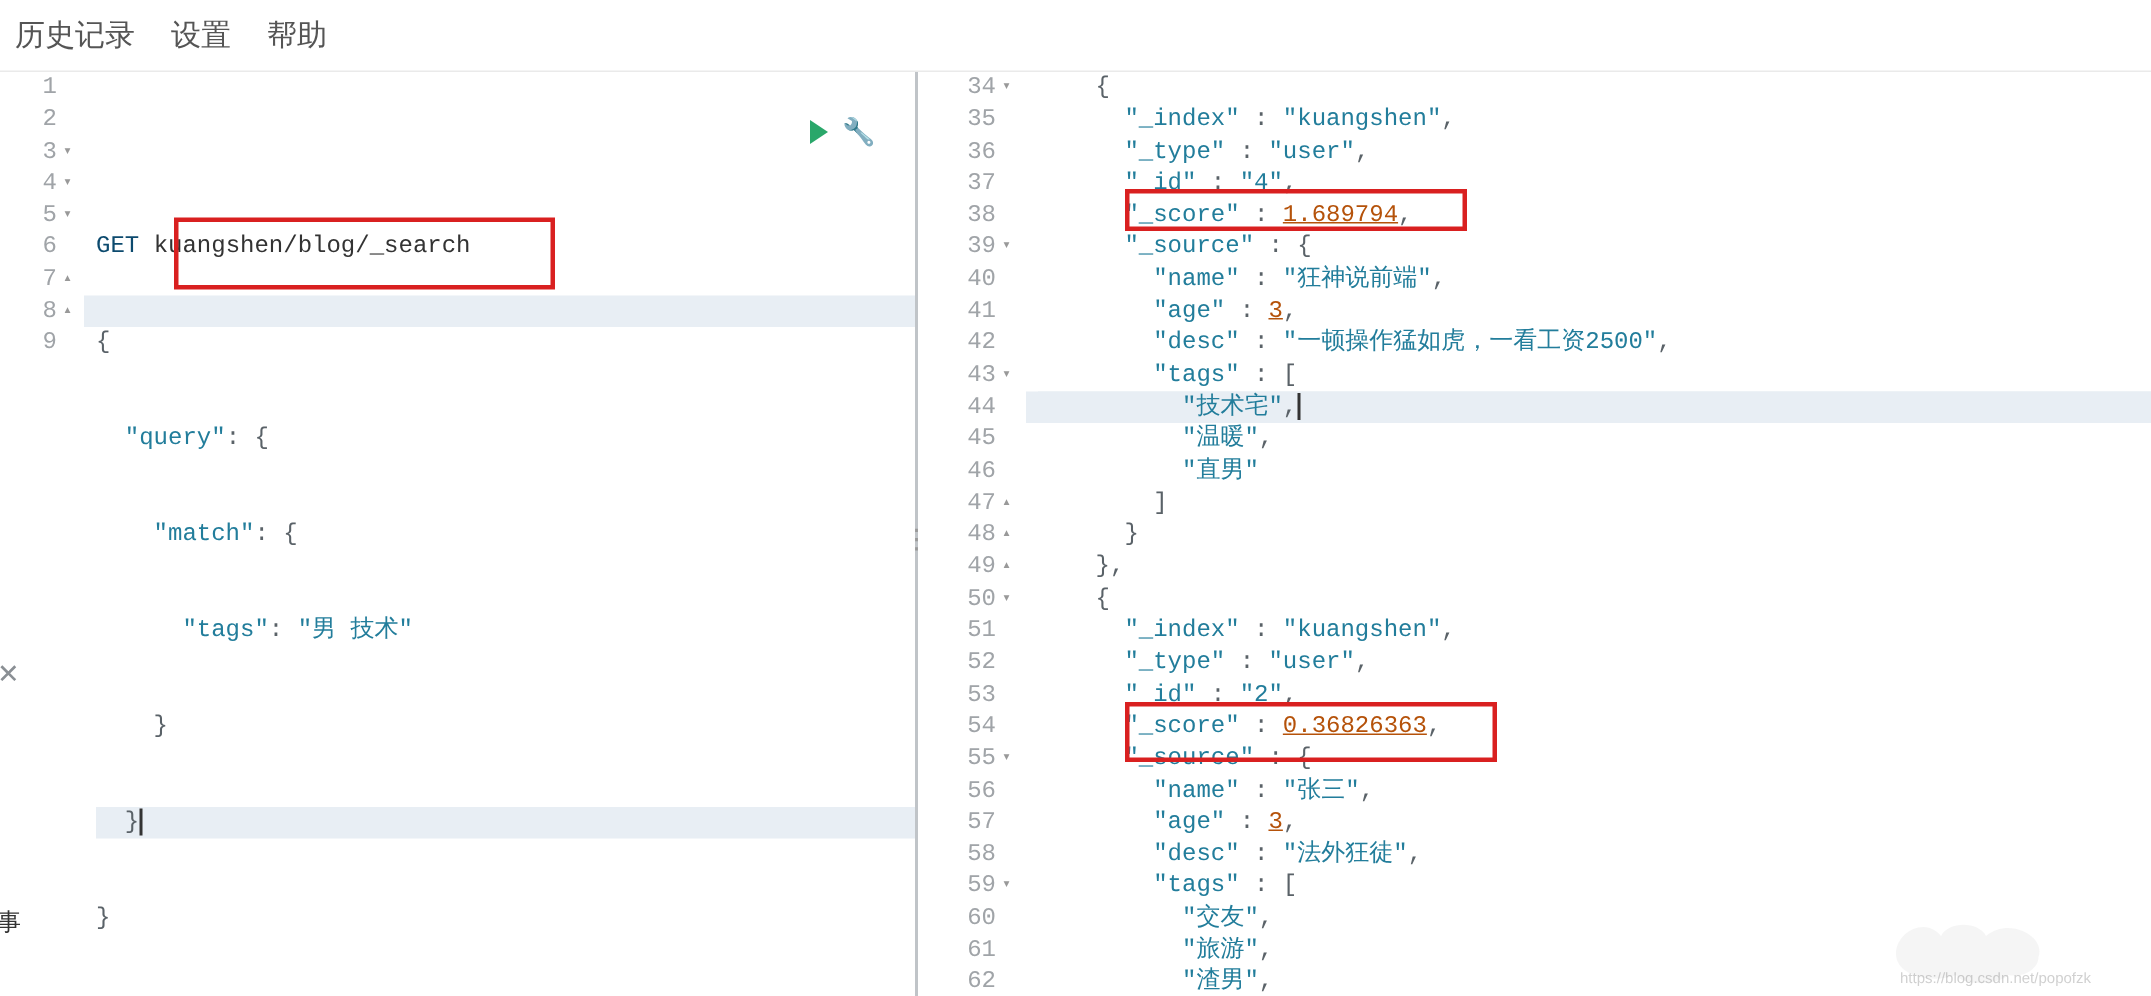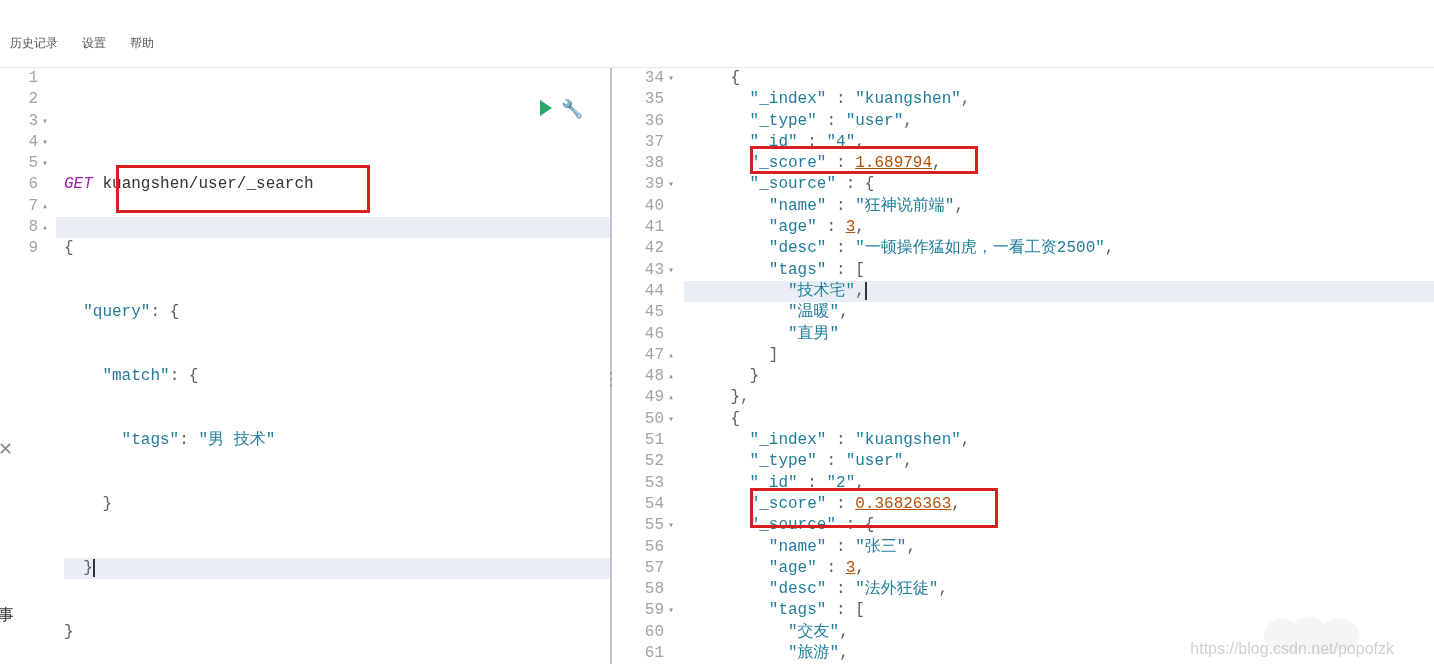--- a/index.html
+++ b/index.html
@@ -14,22 +14,21 @@
   }
   .toolbar {
     height:48px;
     display:flex;
     align-items:center;
     gap:24px;
     padding:0 10px;
     background:#fff;
     border-bottom:1px solid #eaeaea;
     color:#555;
-    font-size:12px;
-    margin-top:20px;
+    font-size:20px;
   }
   .toolbar span { cursor:pointer; }
   .panes {
     display:flex;
     height:616px;
     position:relative;
   }
   .pane {
     position:relative;
     font-family: Menlo, Consolas, "Courier New", monospace;
@@ -72,21 +71,21 @@
     white-space:pre;
   }
   .pane-right .code { left:72px; }
   .ln { height:21.3px; display:flex; align-items:center; justify-content:flex-end; }
   .fold { font-size:10px; color:#999; margin-left:2px; width:8px; display:inline-block;}
   .row { height:21.3px; position:relative; }
   .cursor-line { background:#e8eef4; }
   .cursor-line-full { 
     position:absolute; left:0; right:0; height:21.3px; background:#e8eef4; z-index:0;
   }
-  .kw-method { color:#a21caf; font-weight:500;font-style:italic;}
+  .kw-method { color:#0c4a6e; font-weight:500;}
   .str { color:#227d9b; }
   .meta { color:#227d9b; }
   .num { color:#b5520a;text-decoration:underline; }
   .punct { color:#5a6268;}
   
   .actions {
     position:absolute;
     top:32px;
     right:26px;
     display:flex;
@@ -130,21 +129,21 @@
     border-left:2px solid #333;
     display:inline-block;
     height:18px;
     vertical-align:middle;
   }
   .watermark {
     position:absolute;
     right:40px;
     bottom:6px;
     color:rgba(120,120,120,.35);
-    font-size:16px;
+    font-size:10px;
     font-family:Arial,sans-serif;
     z-index:20;
   }
   .watermark-shape {
     position:absolute;
     right:60px;
     bottom:8px;
     width:120px;
     height:50px;
     opacity:.08;
@@ -173,21 +172,21 @@
         <div class="ln">3<span class="fold">▾</span></div>
         <div class="ln">4<span class="fold">▾</span></div>
         <div class="ln">5<span class="fold">▾</span></div>
         <div class="ln">6<span class="fold"></span></div>
         <div class="ln">7<span class="fold">▴</span></div>
         <div class="ln">8<span class="fold">▴</span></div>
         <div class="ln">9<span class="fold"></span></div>
       </div>
     <div class="code">
       <div class="row"></div>
-      <div class="row"><span class="kw-method">GET</span> <span>kuangshen/user/_search</span></div>
+      <div class="row"><span class="kw-method">GET</span> <span>kuangshen/blog/_search</span></div>
       <div class="row"><span class="punct">{</span></div>
       <div class="row">  <span class="meta">"query"</span><span class="punct">: {</span></div>
       <div class="row">    <span class="meta">"match"</span><span class="punct">: {</span></div>
       <div class="row">      <span class="meta">"tags"</span><span class="punct">: </span><span class="str">"男 技术"</span></div>
       <div class="row">    <span class="punct">}</span></div>
       <div class="row cursor-line">  <span class="punct">}</span><span class="cursor-caret"></span></div>
       <div class="row"><span class="punct">}</span></div>
     </div>
 
     <div class="actions">

